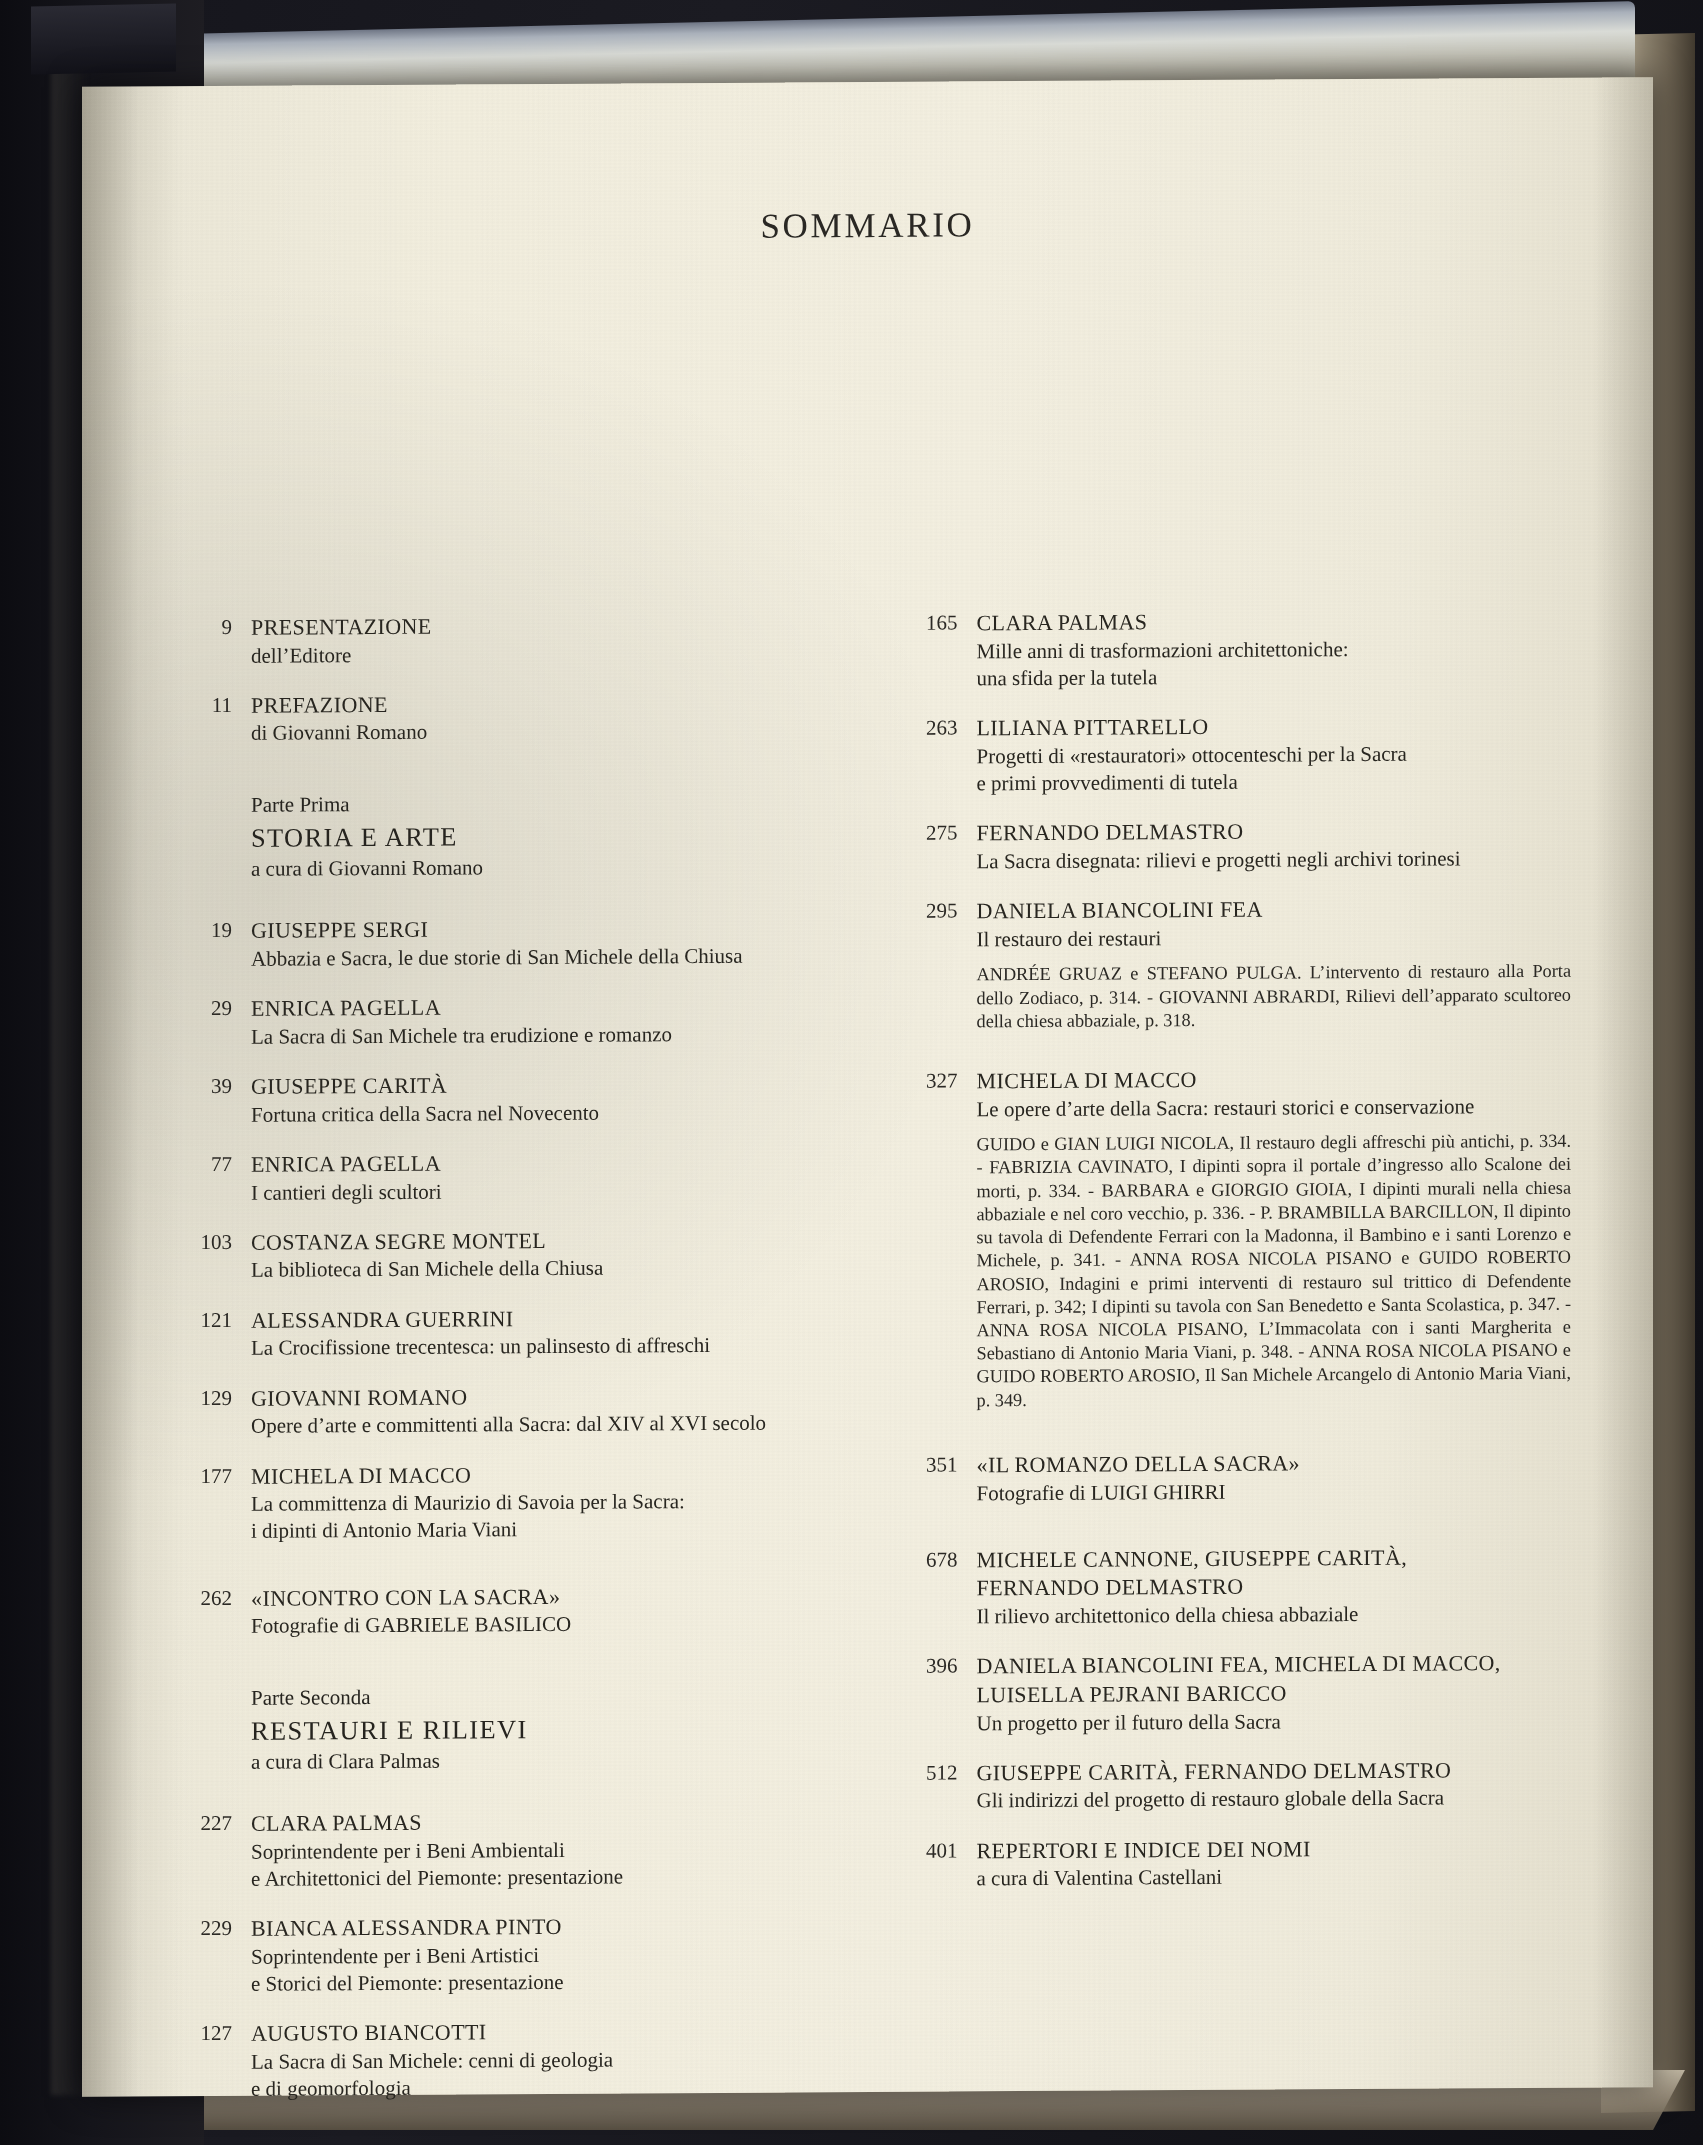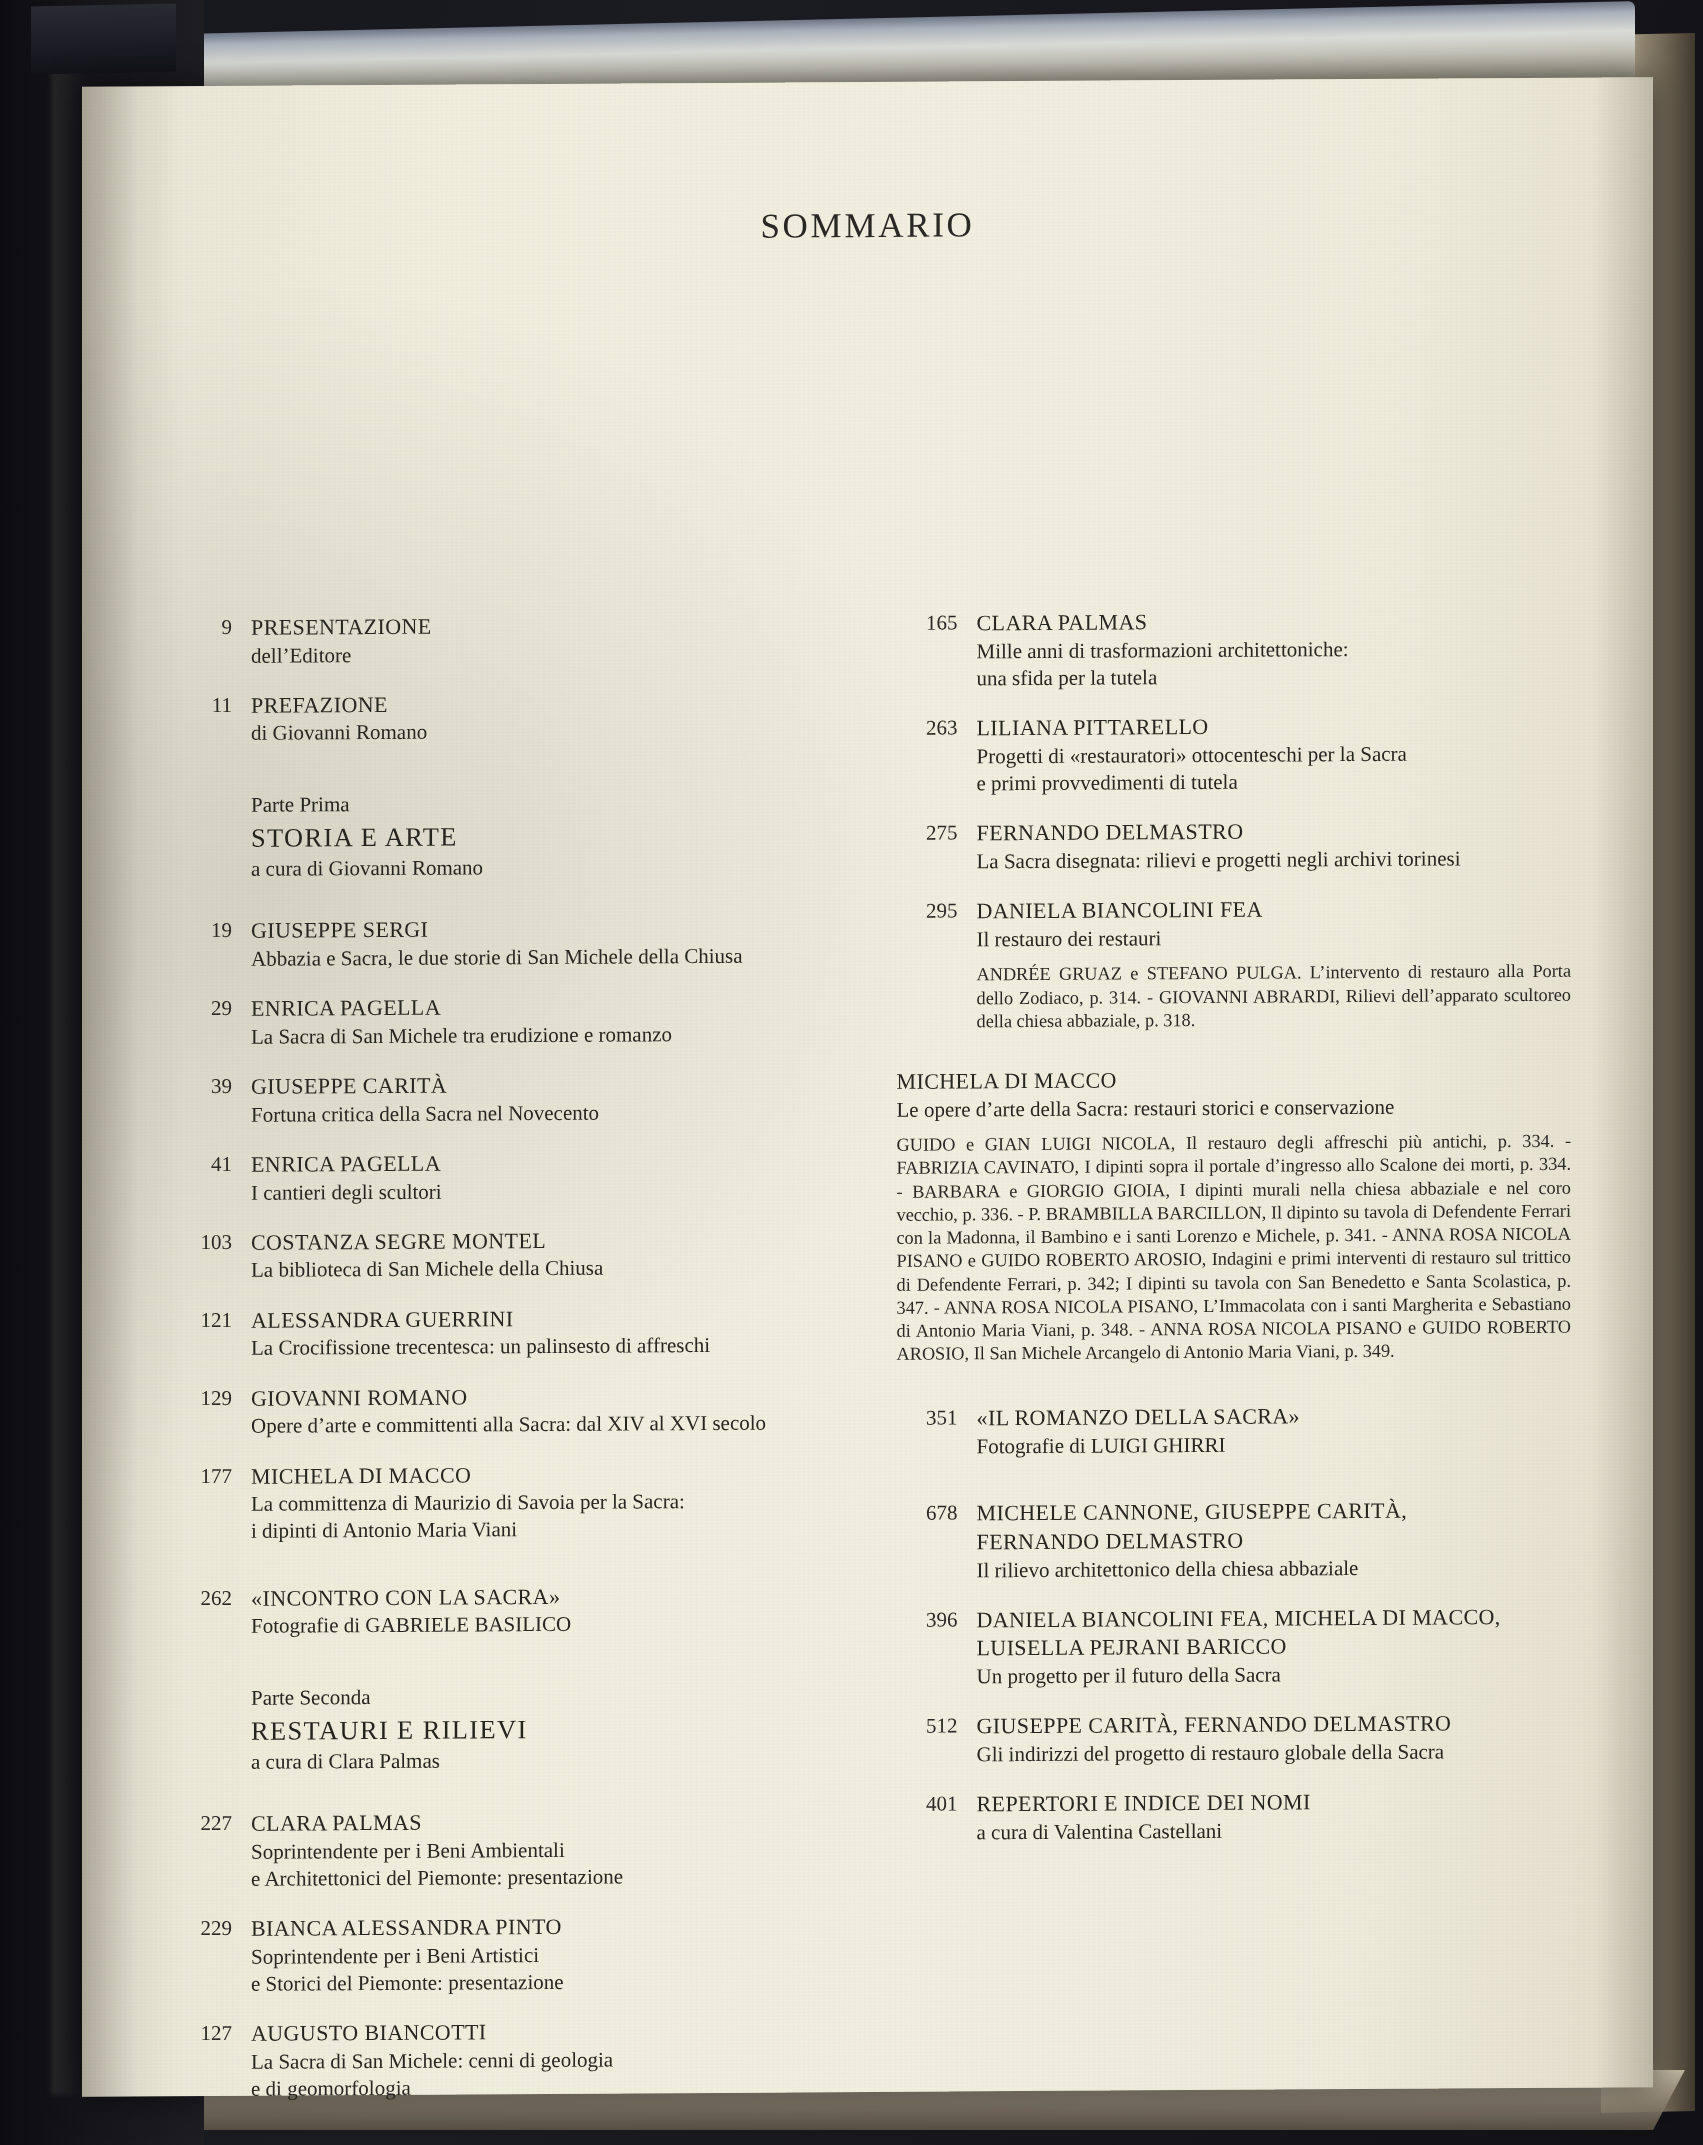--- a/index.html
+++ b/index.html
@@ -244,21 +244,21 @@
             </div>
           </div>
           <div class="entry">
             <div class="pg">39</div>
             <div class="body">
               <div class="author">GIUSEPPE CARITÀ</div>
               <div class="subtitle">Fortuna critica della Sacra nel Novecento</div>
             </div>
           </div>
           <div class="entry">
-            <div class="pg">41</div>
+            <div class="pg">77</div>
             <div class="body">
               <div class="author">ENRICA PAGELLA</div>
               <div class="subtitle">I cantieri degli scultori</div>
             </div>
           </div>
           <div class="entry">
             <div class="pg">103</div>
             <div class="body">
               <div class="author">COSTANZA SEGRE MONTEL</div>
               <div class="subtitle">La biblioteca di San Michele della Chiusa</div>
@@ -343,20 +343,21 @@
           </div>
           <div class="entry gap-md">
             <div class="pg">295</div>
             <div class="body">
               <div class="author">DANIELA BIANCOLINI FEA</div>
               <div class="subtitle">Il restauro dei restauri</div>
               <div class="note">ANDRÉE GRUAZ e STEFANO PULGA. L’intervento di restauro alla Porta dello Zodiaco, p. 314. - GIOVANNI ABRARDI, Rilievi dell’apparato scultoreo della chiesa abbaziale, p. 318.</div>
             </div>
           </div>
           <div class="entry gap-md">
+            <div class="pg">327</div>
             <div class="body">
               <div class="author">MICHELA DI MACCO</div>
               <div class="subtitle">Le opere d’arte della Sacra: restauri storici e conservazione</div>
               <div class="note">GUIDO e GIAN LUIGI NICOLA, Il restauro degli affreschi più antichi, p. 334. - FABRIZIA CAVINATO, I dipinti sopra il portale d’ingresso allo Scalone dei morti, p. 334. - BARBARA e GIORGIO GIOIA, I dipinti murali nella chiesa abbaziale e nel coro vecchio, p. 336. - P. BRAMBILLA BARCILLON, Il dipinto su tavola di Defendente Ferrari con la Madonna, il Bambino e i santi Lorenzo e Michele, p. 341. - ANNA ROSA NICOLA PISANO e GUIDO ROBERTO AROSIO, Indagini e primi interventi di restauro sul trittico di Defendente Ferrari, p. 342; I dipinti su tavola con San Benedetto e Santa Scolastica, p. 347. - ANNA ROSA NICOLA PISANO, L’Immacolata con i santi Margherita e Sebastiano di Antonio Maria Viani, p. 348. - ANNA ROSA NICOLA PISANO e GUIDO ROBERTO AROSIO, Il San Michele Arcangelo di Antonio Maria Viani, p. 349.</div>
             </div>
           </div>
           <div class="entry photo-entry">
             <div class="pg">351</div>
             <div class="body">
               <div class="author">«IL ROMANZO DELLA SACRA»</div>

